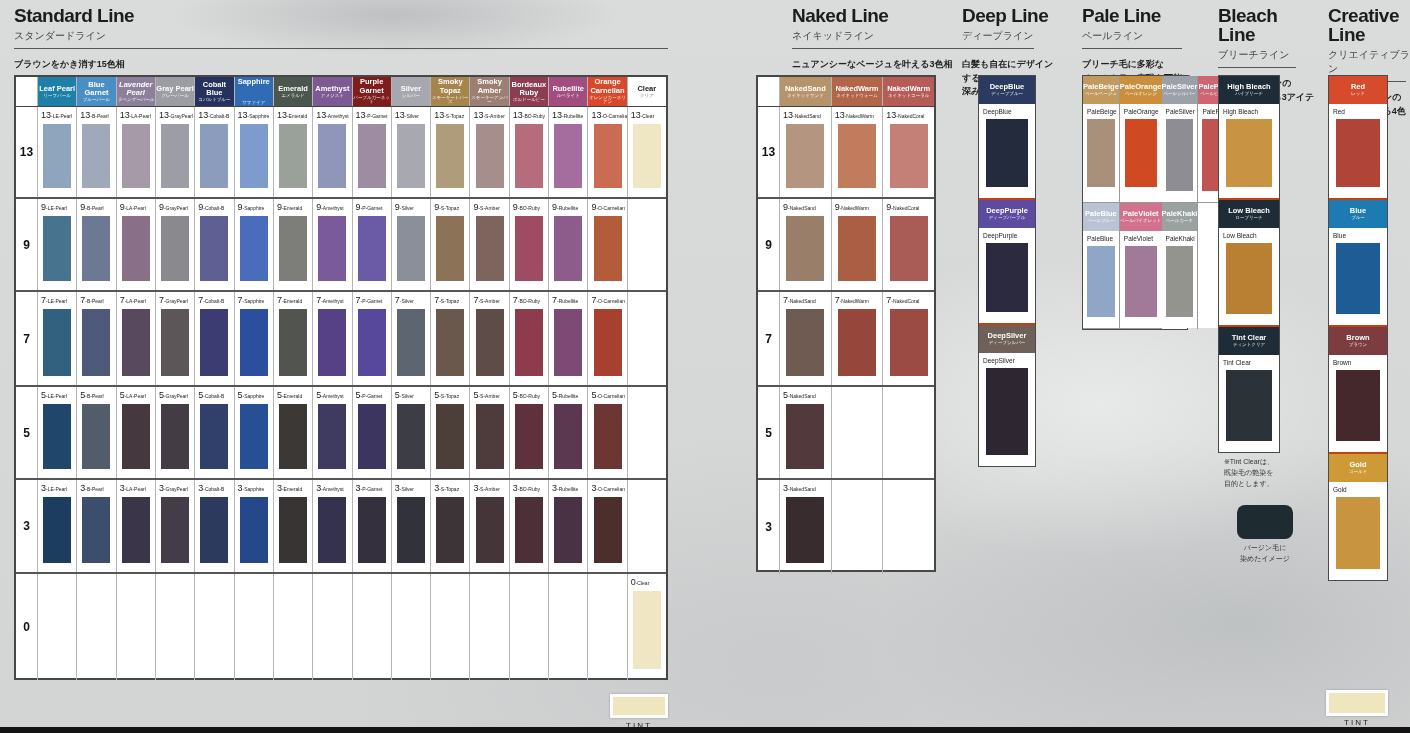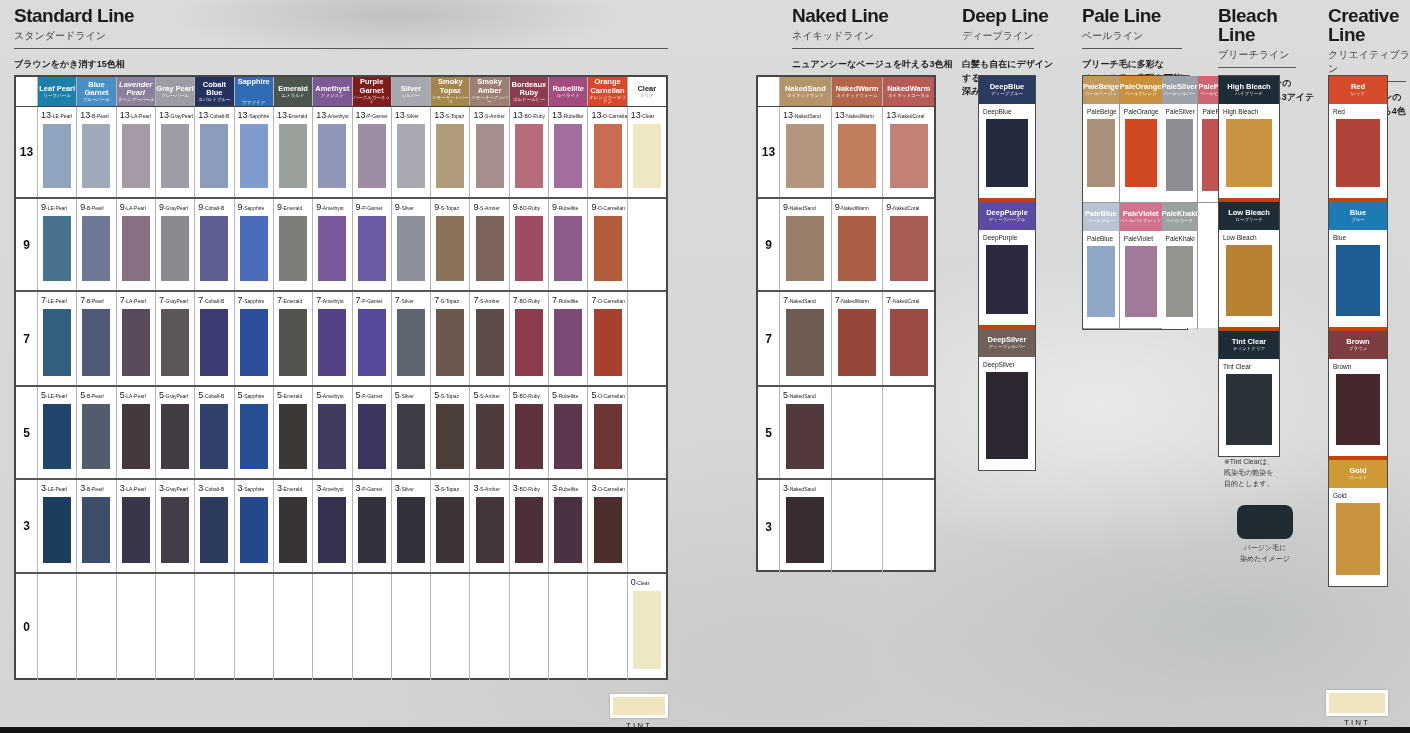--- a/index.html
+++ b/index.html
@@ -40,21 +40,21 @@
   .clabel .lvl{font-size:9px;font-weight:500;}
   .clabel .suf{font-size:5px;}
   .sw{margin:2px auto 0 auto;
     background-image:
       repeating-linear-gradient(90deg, rgba(255,255,255,.14) 0 1px, rgba(0,0,0,.12) 1.5px 2px, transparent 2.5px 4px),
       repeating-linear-gradient(90deg, rgba(0,0,0,.10) 0 1px, transparent 1px 7px);
   }
 
   
   .stack{position:absolute;z-index:1;background:#fff;border:1.5px solid #4a4a4a;box-sizing:border-box;}
-  .blk{border-bottom:4px solid #c2410c;}
+  .blk{border-bottom:2px solid #c2410c;}
   .blk:last-child{border-bottom:none;}
   .bhead{height:28px;display:flex;flex-direction:column;align-items:center;justify-content:center;color:#fff;text-align:center;box-sizing:border-box;}
   .bh-name{font-size:7.5px;font-weight:bold;line-height:1.05;}
   .bh-jp{font-size:4.5px;opacity:.92;margin-top:1px;line-height:1;}
   .bbody{box-sizing:border-box;padding-top:3px;background:#fff;}
   .blabel{font-size:6.5px;color:#222;padding-left:4px;line-height:1.5;}
   .bsw{width:76%;}
   .gwrap{display:grid;grid-template-columns:1fr 1fr 1fr 1fr;}
   .gcell{border-right:1px solid #999;border-bottom:1px solid #999;box-sizing:border-box;}
   .gcell:nth-child(2n){border-right:none;}

